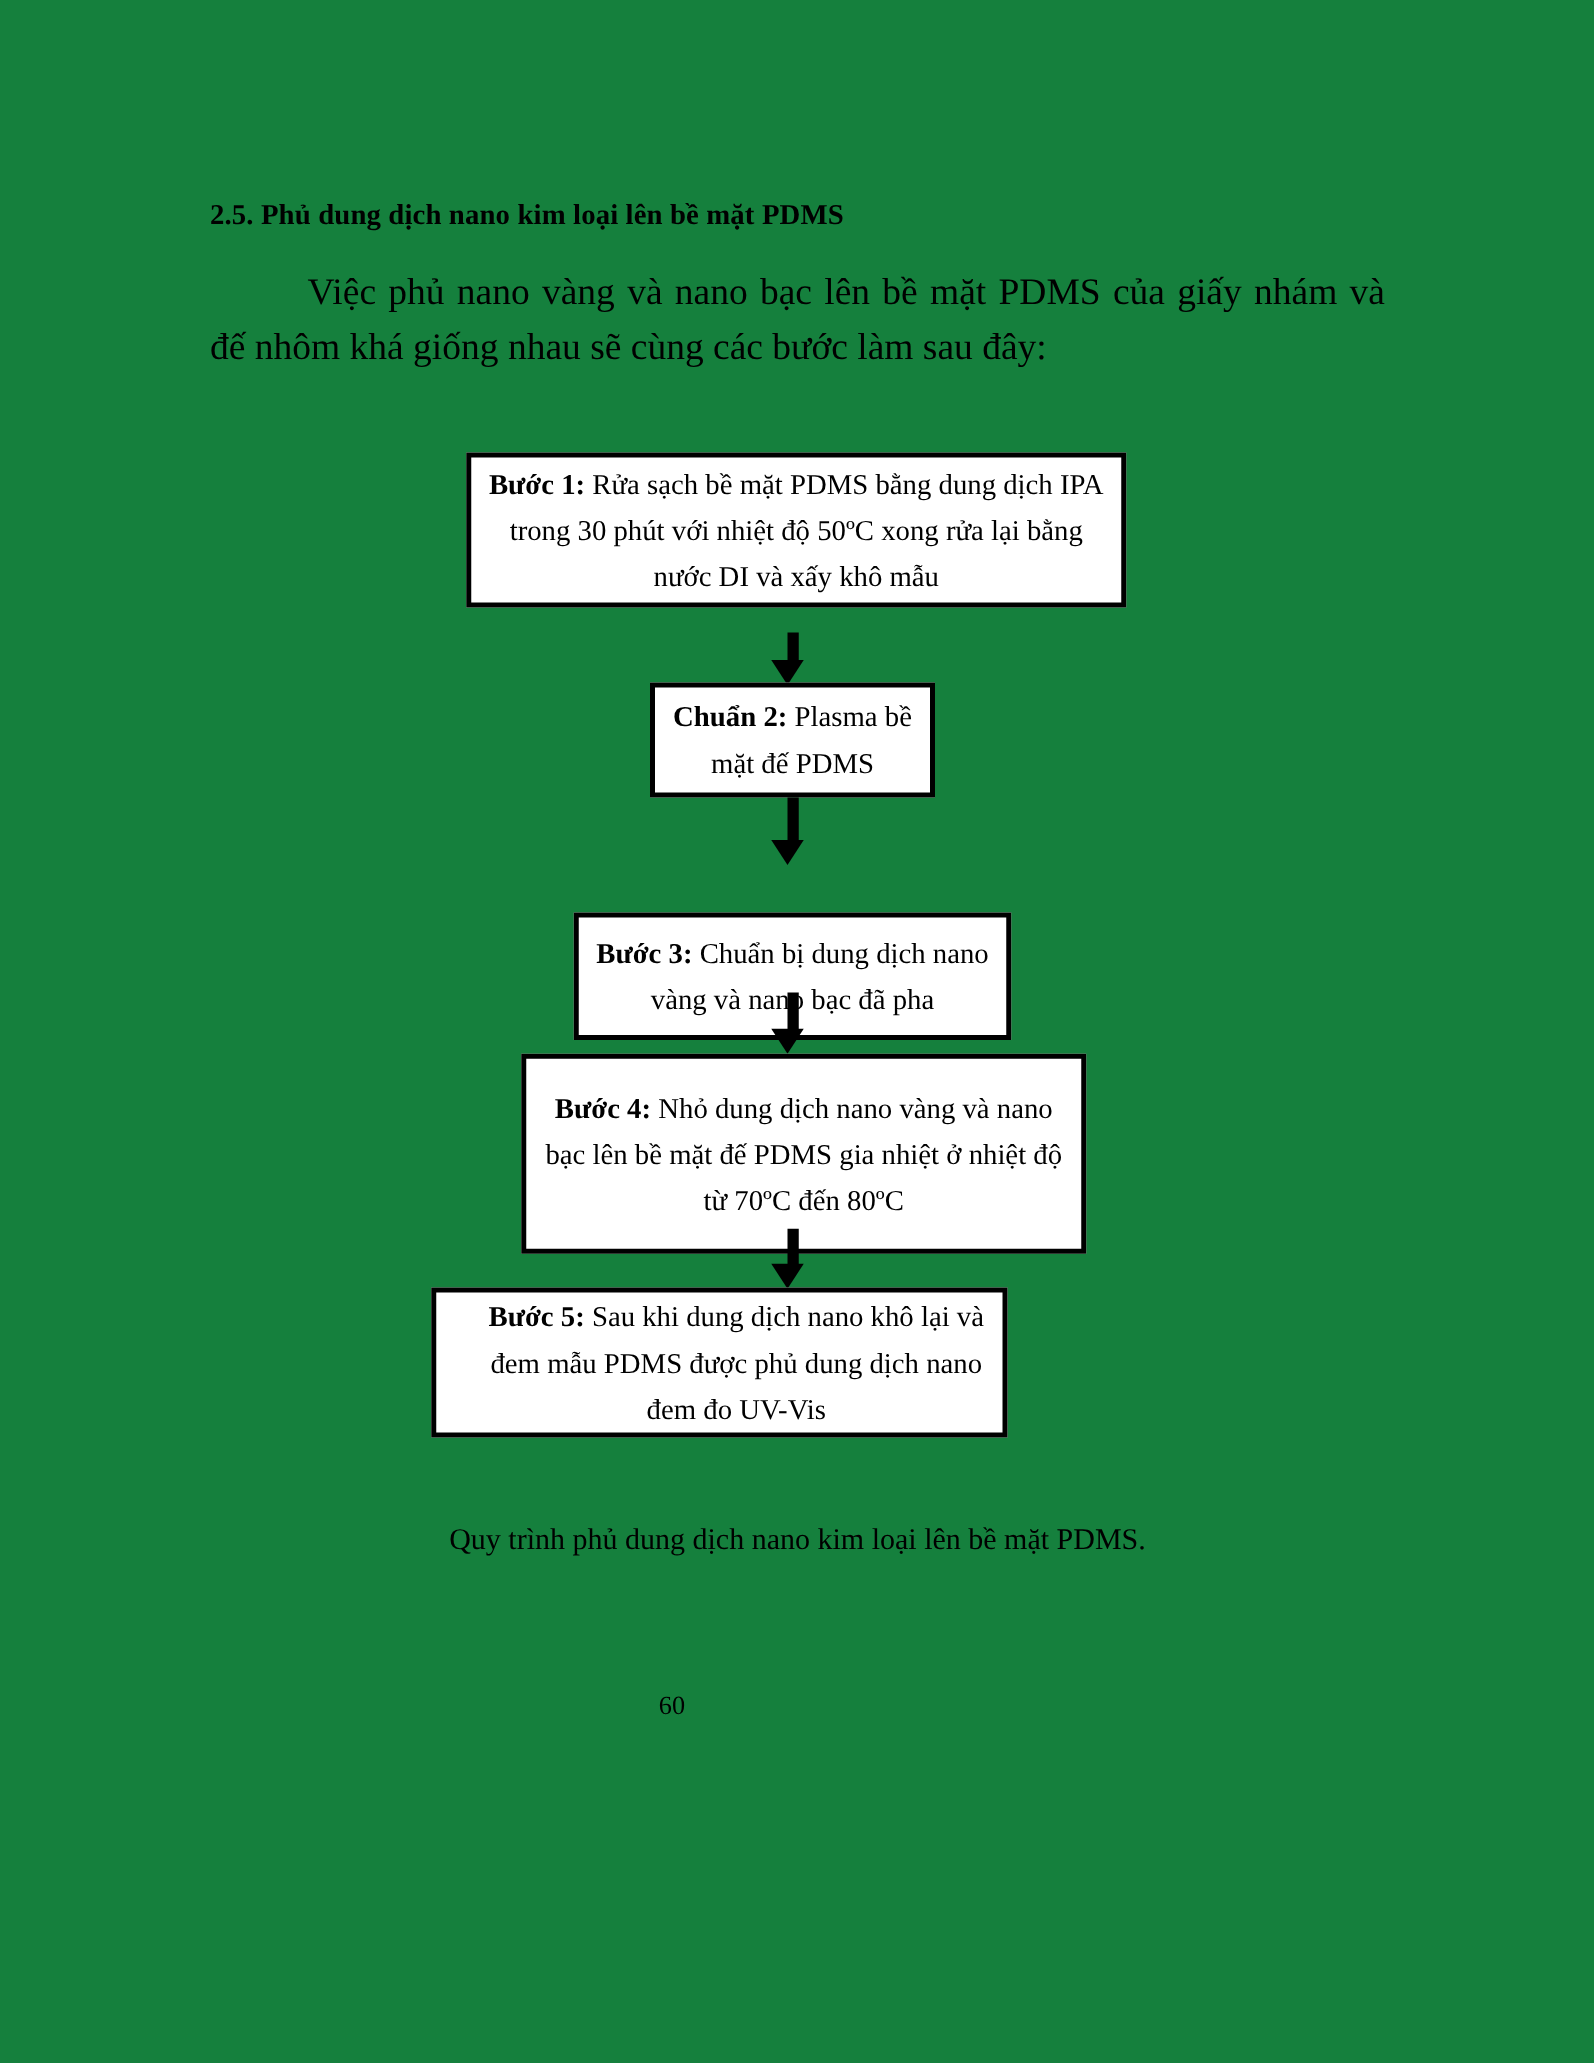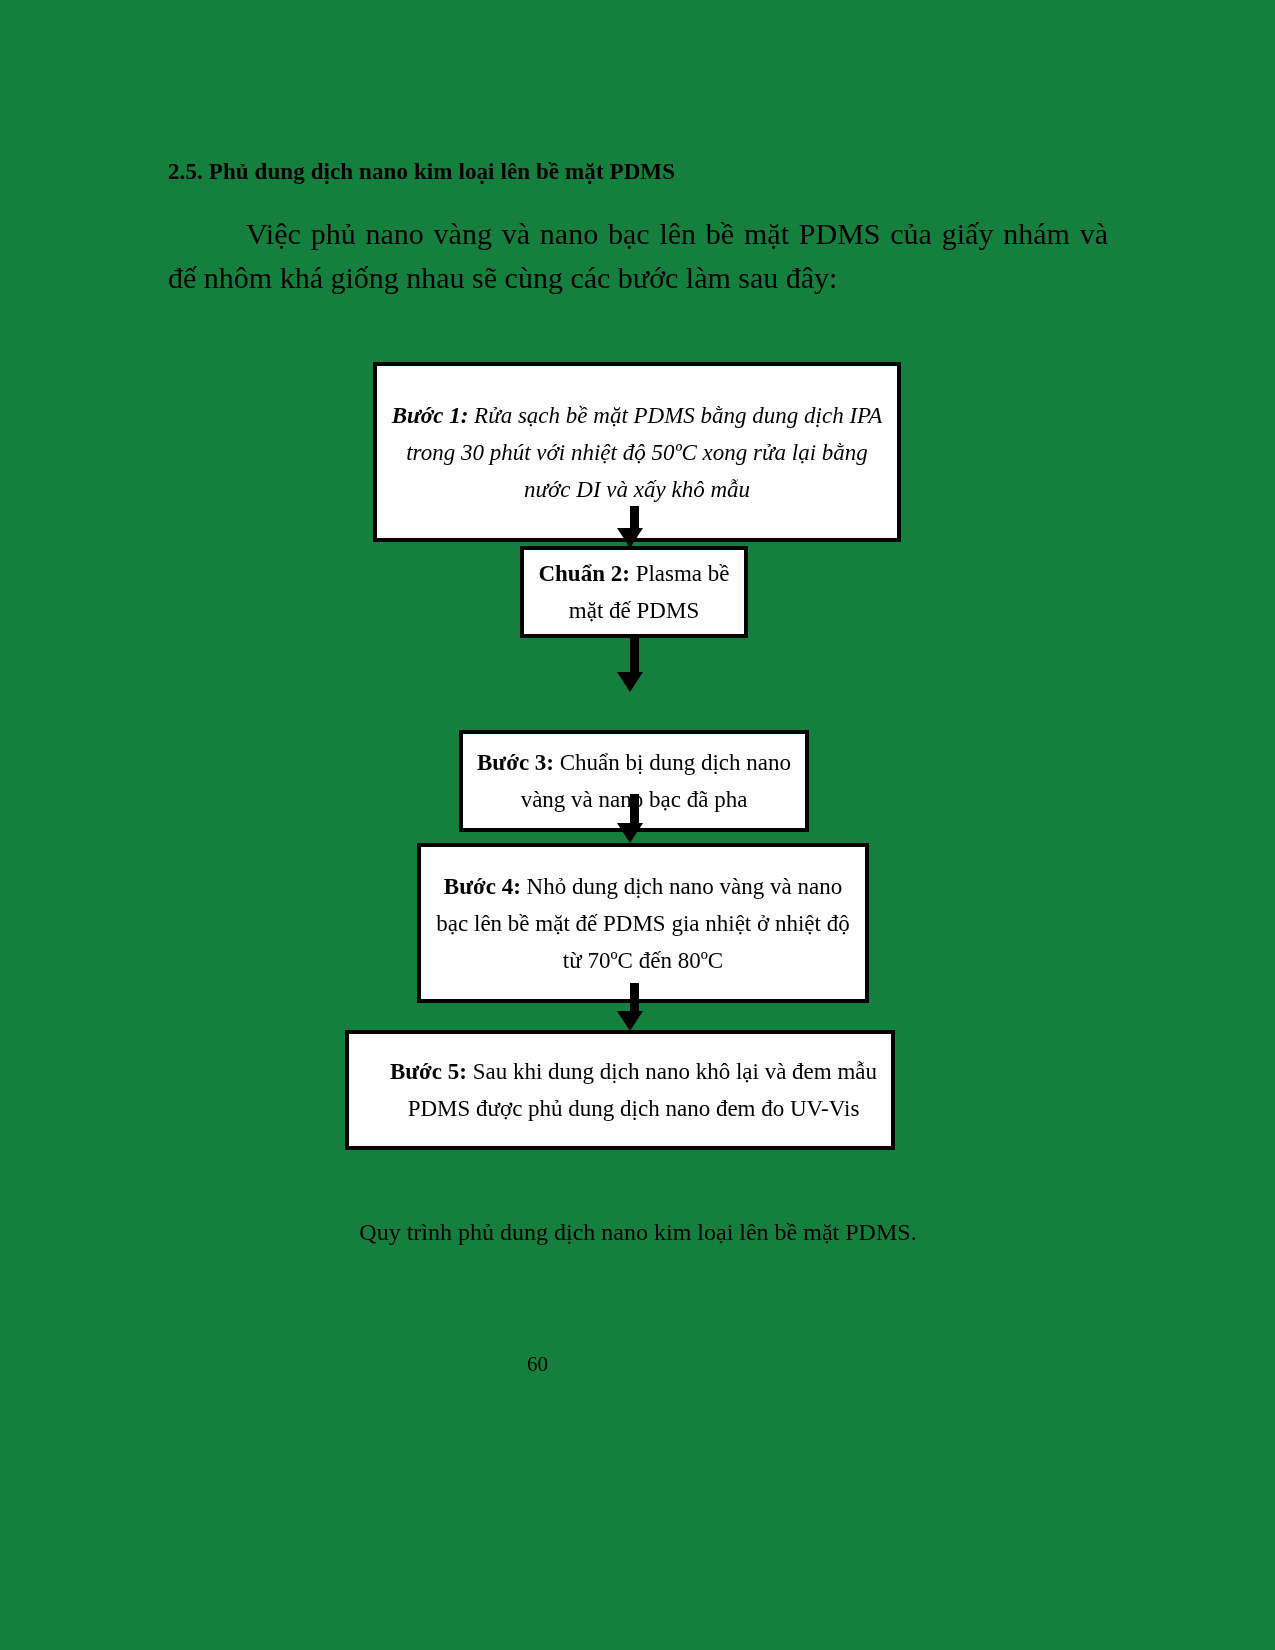--- a/index.html
+++ b/index.html
@@ -55,25 +55,25 @@
     display: flex;
     align-items: center;
     justify-content: center;
     text-align: center;
     font-size: 23px;
     line-height: 37px;
     padding: 6px 10px;
   }
   .node b { font-weight: bold; }
 
-  .node-1 { left: 373px; top: 362px; width: 528px; height: 180px; font-style: italic; }
+  .node-1 { left: 373px; top: 362px; width: 528px; height: 124px; }
   .node-2 { left: 520px; top: 546px; width: 228px; height: 92px; }
   .node-3 { left: 459px; top: 730px; width: 350px; height: 102px; }
   .node-4 { left: 417px; top: 843px; width: 452px; height: 160px; }
-  .node-5 { left: 345px; top: 1030px; width: 550px; height: 120px; padding-left: 37px; }
+  .node-5 { left: 345px; top: 1030px; width: 461px; height: 120px; padding-left: 37px; }
 
   
   .arrow {
     position: absolute;
     width: 9px;
     background: #000000;
   }
   .arrow-head {
     position: absolute;
     width: 0;

